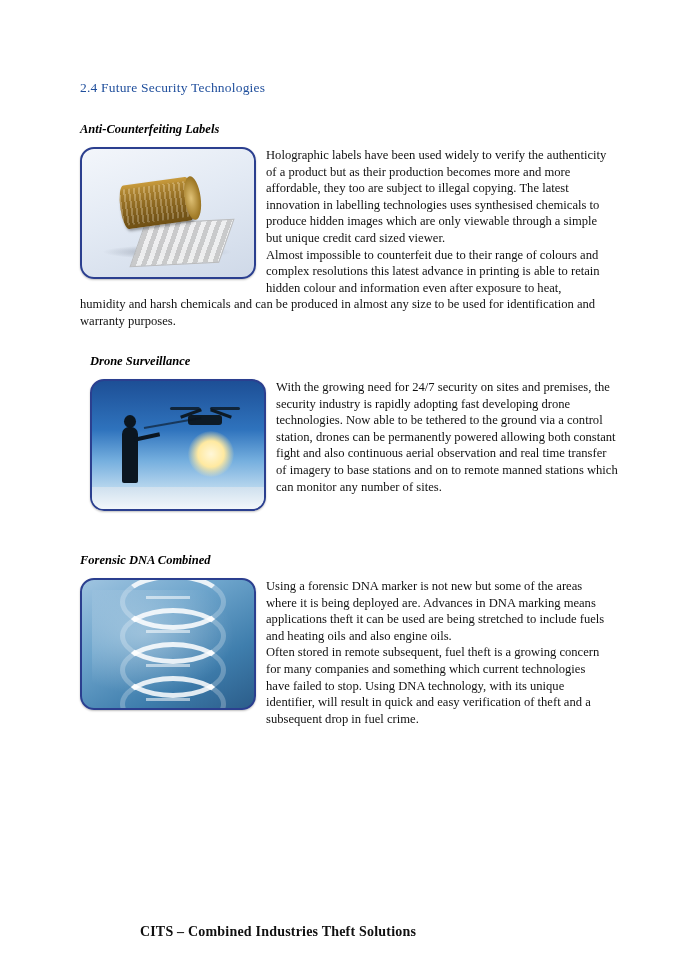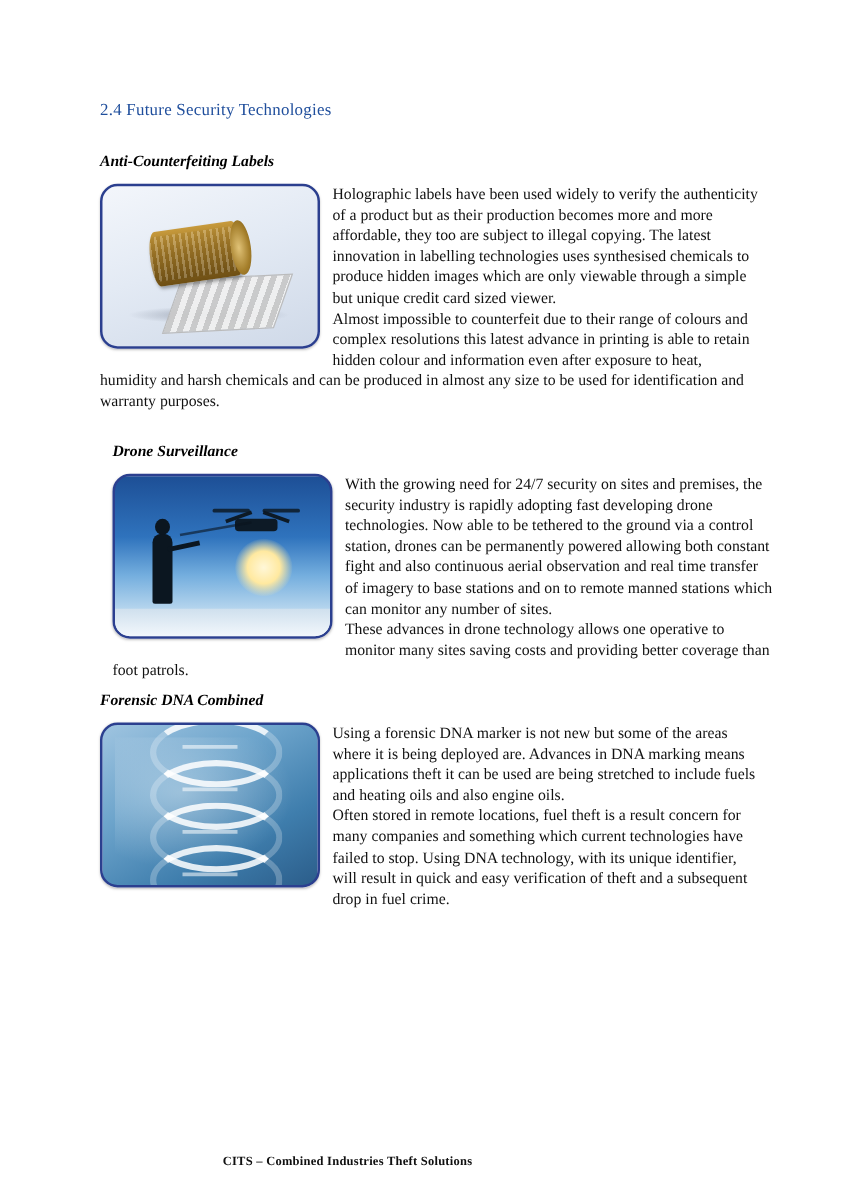--- a/index.html
+++ b/index.html
@@ -248,21 +248,21 @@
   }
 
   .footer {
     position: absolute;
     left: 0;
     top: 924px;
     width: 556px;
     text-align: center;
     font-family: "Liberation Serif", serif;
     font-weight: bold;
-    font-size: 10px;
+    font-size: 14px;
     color: #101010;
     letter-spacing: 0.2px;
   }
   .clearfix:after {
     content: "";
     display: block;
     clear: both;
   }
 </style>
 </head>
@@ -293,40 +293,39 @@
       <div class="drone-body"></div>
       <div class="drone-arm" style="left:88px; top:31px; width:22px; transform:rotate(-20deg);"></div>
       <div class="drone-arm" style="left:118px; top:31px; width:22px; transform:rotate(20deg);"></div>
       <div class="drone-rotor" style="left:78px; top:26px;"></div>
       <div class="drone-rotor" style="left:118px; top:26px;"></div>
       <div class="drone-tether"></div>
       <div class="drone-person"></div>
     </div>
     <div class="body-text">
       <p>With the growing need for 24/7 security on sites and premises, the security industry is rapidly adopting fast developing drone technologies.  Now able to be tethered to the ground via a control station, drones can be permanently powered allowing both constant fight and also continuous aerial observation and real time transfer of imagery to base stations and on to remote manned stations which can monitor any number of sites.</p>
-      <p class="indent-para">These advances in drone technology allows one operative to monitor many sites saving costs and providing better coverage than foot patrols.</p>
     </div>
   </div>
 
   <div class="block clearfix" style="top:553px;">
     <div class="sub-title">Forensic DNA Combined</div>
     <div class="figure fig-dna">
       <div class="dna-glow"></div>
       <div class="dna-strand">
         <div class="turn" style="top:0px;"></div>
         <div class="turn" style="top:34px;"></div>
         <div class="turn" style="top:68px;"></div>
         <div class="turn" style="top:102px;"></div>
         <div class="dna-rung" style="top:22px;"></div>
         <div class="dna-rung" style="top:56px;"></div>
         <div class="dna-rung" style="top:90px;"></div>
         <div class="dna-rung" style="top:124px;"></div>
       </div>
     </div>
     <div class="body-text">
       <p>Using a forensic DNA marker is not new but some of the areas where it is being deployed are. Advances in DNA marking means applications theft it can be used are being stretched to include fuels and heating oils and also engine oils.</p>
-      <p class="indent-para">Often stored in remote locations, fuel theft is a result concern for many companies and something which current technologies have failed to stop.  Using DNA technology, with its unique identifier, will result in quick and easy verification of theft and a subsequent drop in fuel crime.</p>
+      <p class="indent-para">Often stored in remote subsequent, fuel theft is a growing concern for many companies and something which current technologies have failed to stop.  Using DNA technology, with its unique identifier, will result in quick and easy verification of theft and a subsequent drop in fuel crime.</p>
     </div>
   </div>
 
   <div class="footer">CITS – Combined Industries Theft Solutions</div>
 
 </div>
 
 </body></html>

